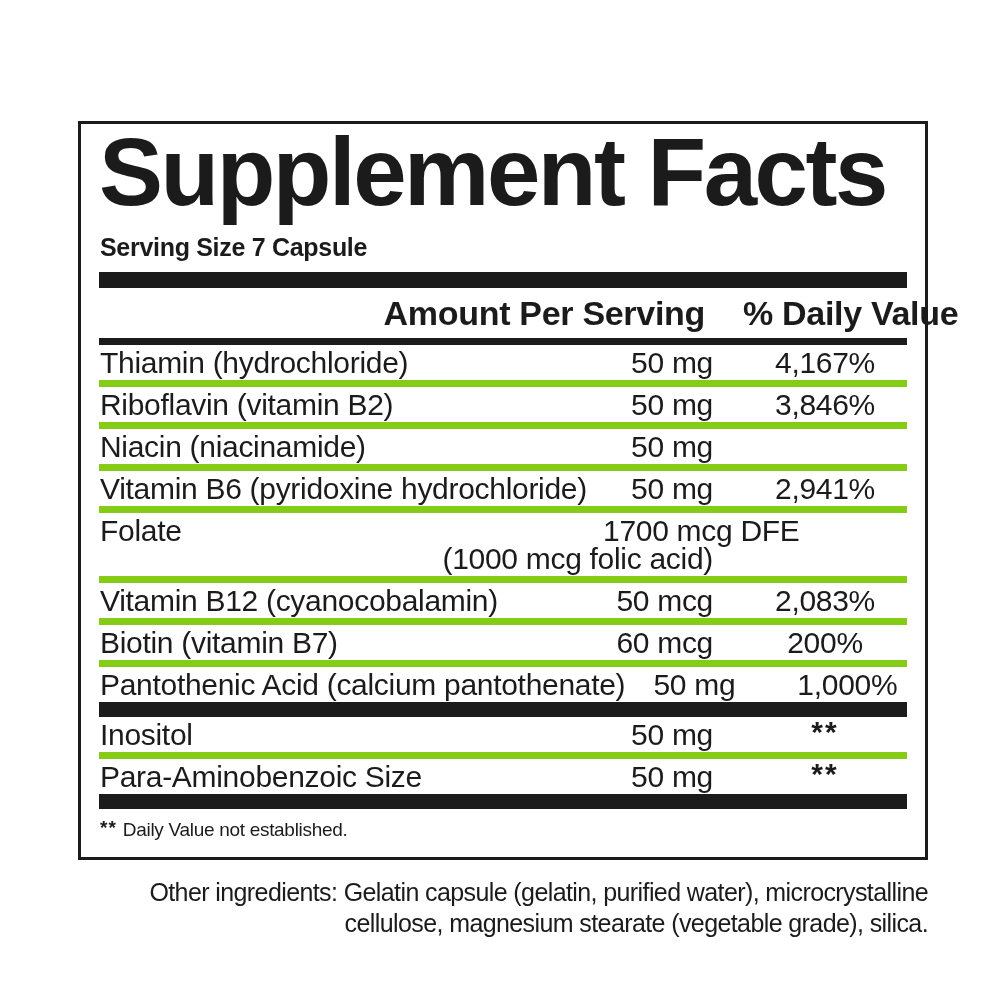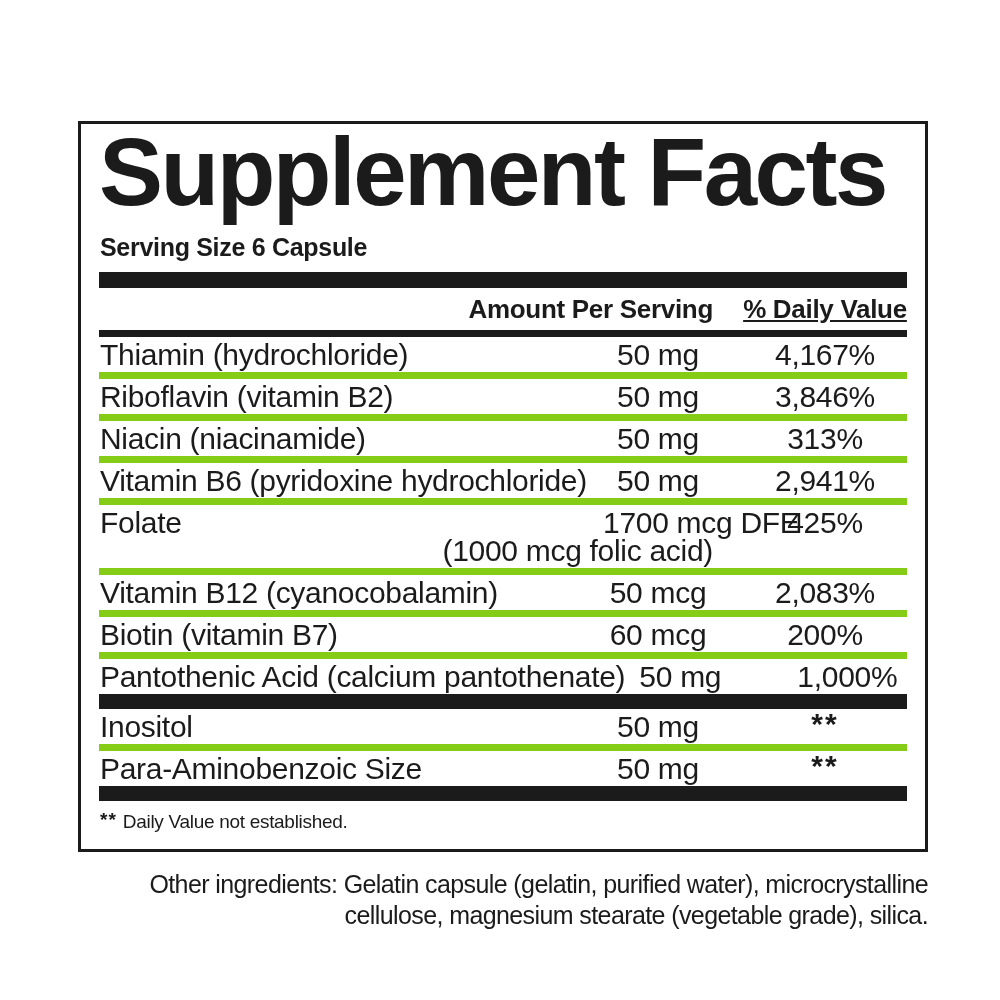--- a/index.html
+++ b/index.html
@@ -49,38 +49,39 @@
   }
   .bar { background: #1b1b1b; width: 100%; }
   .bar-xl { height: 16px; }
   .bar-md { height: 7px; }
   .bar-lg { height: 15px; }
   .hdr {
     display: grid;
     grid-template-columns: 1fr 164px;
     align-items: end;
     font-weight: bold;
-    font-size: 26px;
+    font-size: 34px;
     letter-spacing: -0.3px;
     padding: 6px 0 5px 0;
+    gap: 8px;
   }
   .hdr .amount-h { text-align: right; padding-right: 30px; white-space: nowrap; }
-  .hdr .dv-h { text-align: center; white-space: nowrap; text-decoration: underline; }
+  .hdr .dv-h { text-align: center; white-space: nowrap; }
   .row {
     display: grid;
     grid-template-columns: 1fr 140px 164px;
     align-items: start;
     font-size: 30px;
     line-height: 28px;
     letter-spacing: -0.3px;
     padding: 4px 0 3px 0;
   }
   .row + .row { border-top: 7px solid #84cc16; }
   .row .nm  { white-space: nowrap; padding-left: 1px; }
-  .row .amt { text-align: center; padding-right: 30px; white-space: nowrap; }
+  .row .amt { text-align: right; padding-right: 30px; white-space: nowrap; }
   .row .dv  { text-align: center; white-space: nowrap; }
   .amount-note {
     grid-column: 1 / 4;
     text-align: right;
     padding-right: 194px;
     white-space: nowrap;
   }
   .stars {
     font-weight: bold;
     letter-spacing: 2px;
@@ -111,21 +112,21 @@
 </head>
 <body>
 
 <div class="canvas">
   <div class="label-wrap">
 
     <div class="facts-box">
 
       <h1 class="title">Supplement Facts</h1>
 
-      <div class="serving">Serving Size 6 Capsule</div>
+      <div class="serving">Serving Size 7 Capsule</div>
 
       <div class="bar bar-xl"></div>
 
       <div class="hdr">
         <span class="amount-h">Amount Per Serving</span>
         <span class="dv-h">% Daily Value</span>
       </div>
 
       <div class="bar bar-md"></div>
 
@@ -136,31 +137,29 @@
           <span class="dv">4,167%</span>
         </div>
         <div class="row">
           <span class="nm">Riboflavin (vitamin B2)</span>
           <span class="amt">50 mg</span>
           <span class="dv">3,846%</span>
         </div>
         <div class="row">
           <span class="nm">Niacin (niacinamide)</span>
           <span class="amt">50 mg</span>
-          <span class="dv">313%</span>
         </div>
         <div class="row">
           <span class="nm">Vitamin B6 (pyridoxine hydrochloride)</span>
           <span class="amt">50 mg</span>
           <span class="dv">2,941%</span>
         </div>
         <div class="row">
           <span class="nm">Folate</span>
           <span class="amt">1700 mcg DFE</span>
-          <span class="dv">425%</span>
           <div class="amount-note">(1000 mcg folic acid)</div>
         </div>
         <div class="row">
           <span class="nm">Vitamin B12 (cyanocobalamin)</span>
           <span class="amt">50 mcg</span>
           <span class="dv">2,083%</span>
         </div>
         <div class="row">
           <span class="nm">Biotin (vitamin B7)</span>
           <span class="amt">60 mcg</span>

